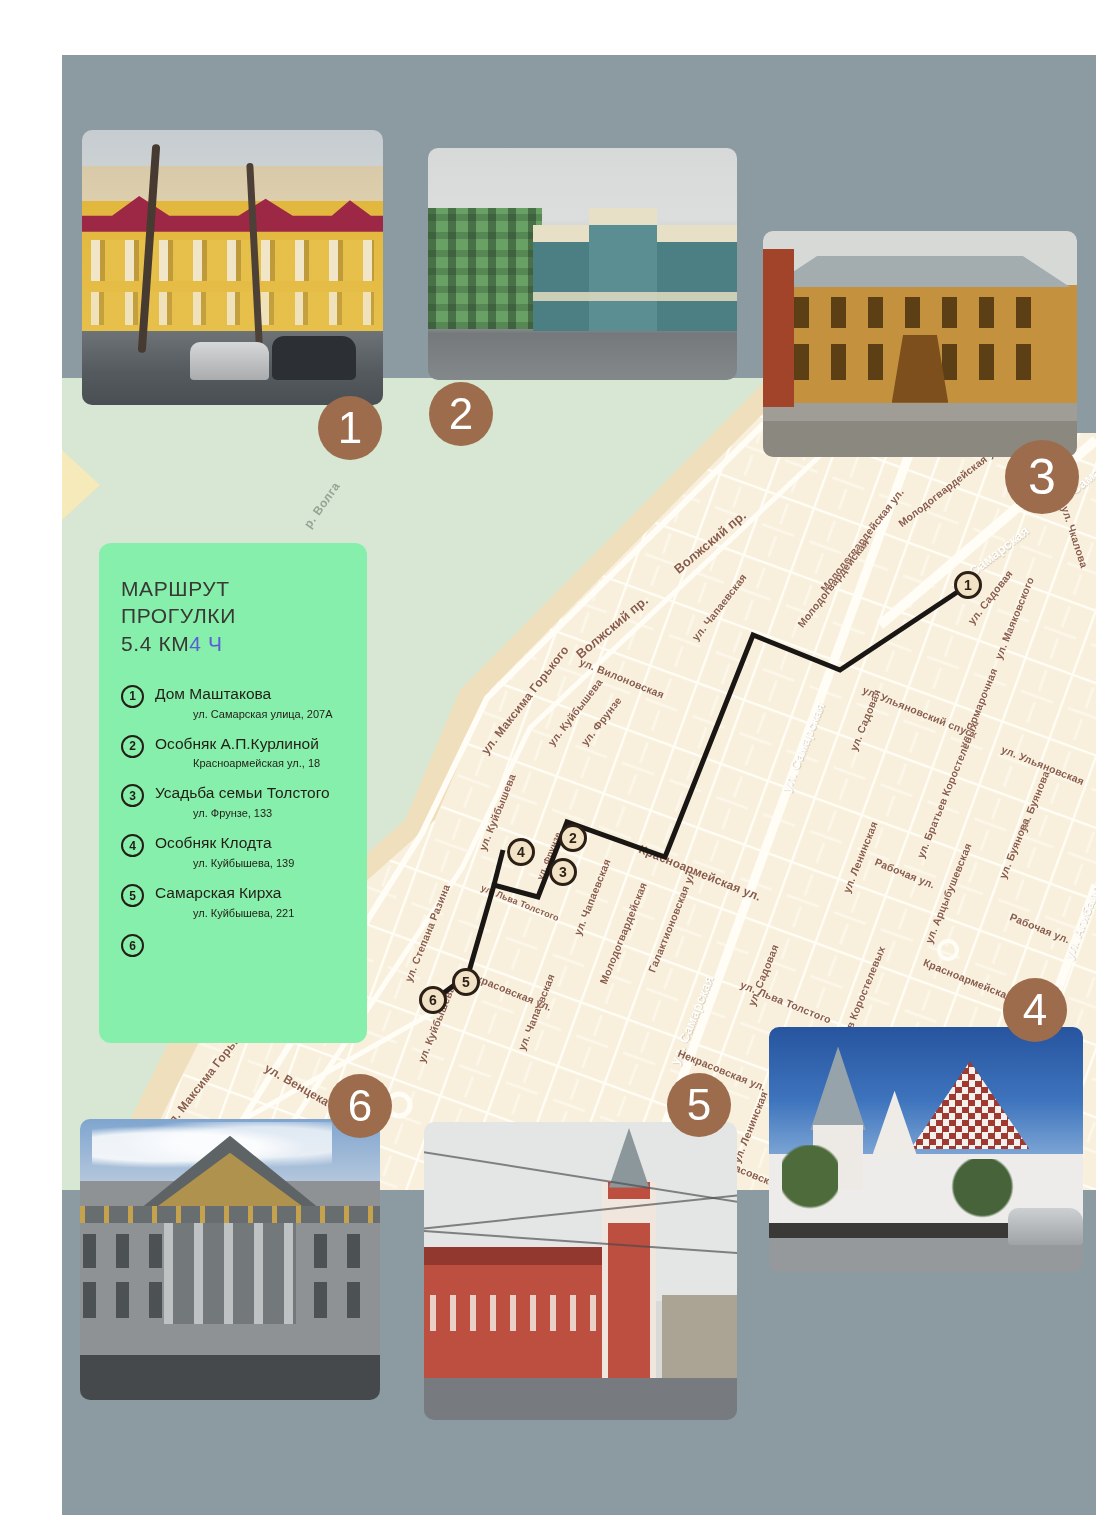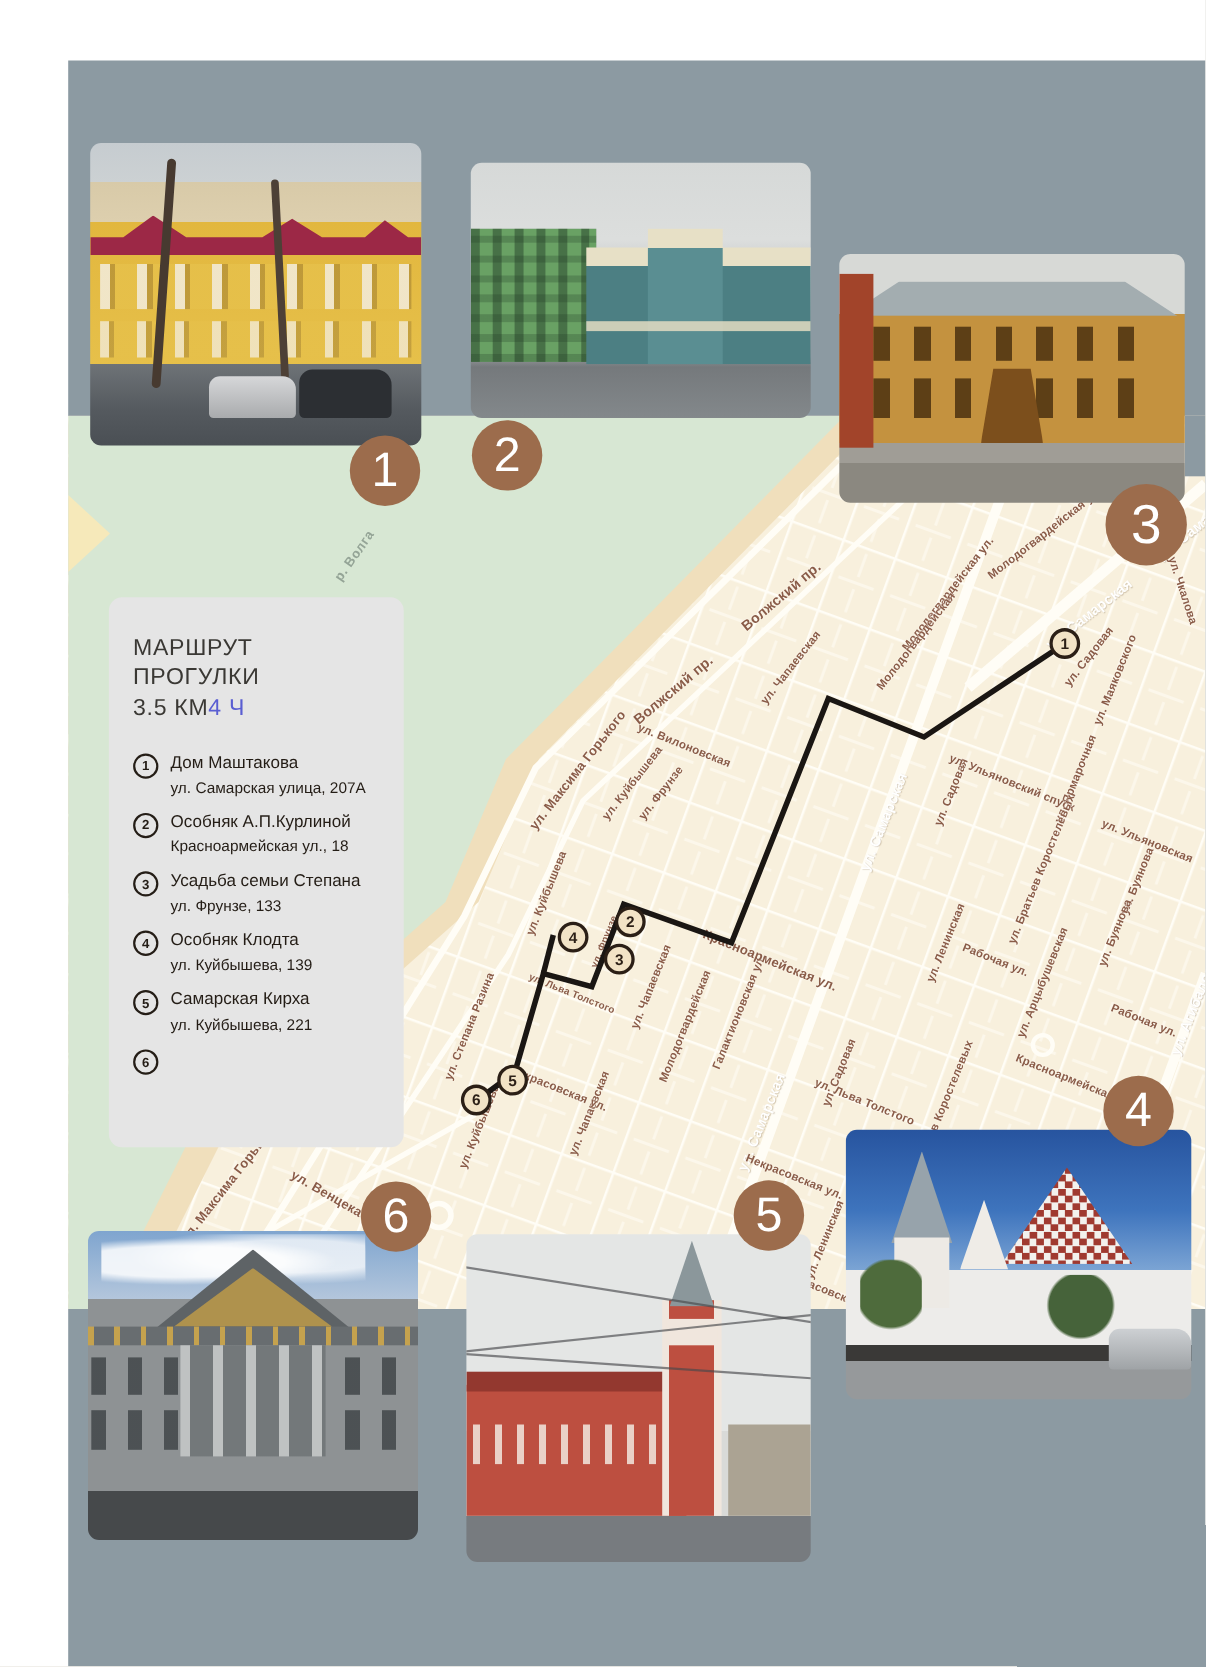--- a/index.html
+++ b/index.html
@@ -21,31 +21,31 @@
 
   
   .badge{position:absolute;border-radius:50%;background:#9c6c4c;color:#fff;display:flex;
          align-items:center;justify-content:center;font-weight:400;z-index:30;}
   .badge{width:64px;height:64px;font-size:44px;margin:-32px 0 0 -32px;}
   .badge.big{width:74px;height:74px;font-size:50px;margin:-37px 0 0 -37px;}
   .b1{left:350px;top:428px;} .b2{left:461px;top:414px;} .b3{left:1042px;top:477px;}
   .b4{left:1035px;top:1010px;} .b5{left:699px;top:1105px;} .b6{left:360px;top:1106px;}
 
   
-  .legend{position:absolute;left:99px;top:543px;width:268px;height:500px;background:#e5e5e5;
+  .legend{position:absolute;left:99px;top:543px;width:268px;height:500px;background:#86efac;
           border-radius:12px;box-sizing:border-box;padding:32px 20px 0 22px;z-index:25;color:#241d16;}
   .legend .ttl{font-size:21px;letter-spacing:.6px;color:#3a3834;line-height:1.3;}
   .legend .dist{font-size:21px;letter-spacing:.6px;color:#3a3834;margin-top:2px;}
   .legend .dist .hrs{color:#5a5ed2;}
   .legend .items{margin-top:28px;}
   .leg-item{display:flex;gap:11px;margin-bottom:14px;}
   .leg-num{flex:0 0 auto;width:19px;height:19px;border:2px solid #241d16;border-radius:50%;
            display:flex;align-items:center;justify-content:center;font-size:12px;font-weight:bold;margin-top:1px;}
   .leg-title{font-size:15.5px;line-height:1.35;max-width:205px;}
-  .leg-addr{font-size:14px;margin-top:3px;}
+  .leg-addr{font-size:11px;margin-top:3px;margin-left:38px;}
 
   
   .ph{position:absolute;border-radius:10px;overflow:hidden;z-index:20;}
   .ph>div{position:absolute;}
   .ph1{left:82px;top:130px;width:301px;height:275px;
     background:linear-gradient(180deg,#c6ccd0 0%,#ccd1d3 13%,#d8caa8 13%,#ddcfae 26%,#e2b73e 26%,#e6c04a 73%,#6e7377 73%,#555a5f 88%,#4a4f54 100%);}
   .ph1 .roof{left:0;top:24%;width:100%;height:13%;background:#9c2846;
     clip-path:polygon(0 100%,0 55%,10% 55%,19% 0,29% 55%,52% 55%,61% 8%,70% 55%,83% 55%,89% 12%,96% 55%,100% 55%,100% 100%);}
   .ph1 .row1{left:3%;top:40%;width:94%;height:15%;opacity:.9;
     background:repeating-linear-gradient(90deg,#f2ead6 0 9px,rgba(125,95,40,.4) 9px 14px,#e6c04a 14px 34px);}
@@ -283,41 +283,41 @@
   <div class="badge b5">
       <span>5</span>
     </div>
   <div class="badge b6">
       <span>6</span>
     </div>
 
   <div class="legend">
     <div class="ttl">МАРШРУТ ПРОГУЛКИ</div>
     <div class="dist">
-      <span>3.5 КМ</span><span class="hrs">4 Ч</span>
+      <span>5.4 КМ</span><span class="hrs">4 Ч</span>
     </div>
     <div class="items">
       <div class="leg-item">
         <div class="leg-num">1</div>
         <div>
             <div class="leg-title">Дом Маштакова</div>
              <div class="leg-addr">ул. Самарская улица, 207А</div>
           </div>
       </div>
       <div class="leg-item">
         <div class="leg-num">2</div>
         <div>
             <div class="leg-title">Особняк А.П.Курлиной</div>
              <div class="leg-addr">Красноармейская ул., 18</div>
           </div>
       </div>
       <div class="leg-item">
         <div class="leg-num">3</div>
         <div>
-            <div class="leg-title">Усадьба семьи Степана</div>
+            <div class="leg-title">Усадьба семьи Толстого</div>
              <div class="leg-addr">ул. Фрунзе, 133</div>
           </div>
       </div>
       <div class="leg-item">
         <div class="leg-num">4</div>
         <div>
             <div class="leg-title">Особняк Клодта</div>
              <div class="leg-addr">ул. Куйбышева, 139</div>
           </div>
       </div>

